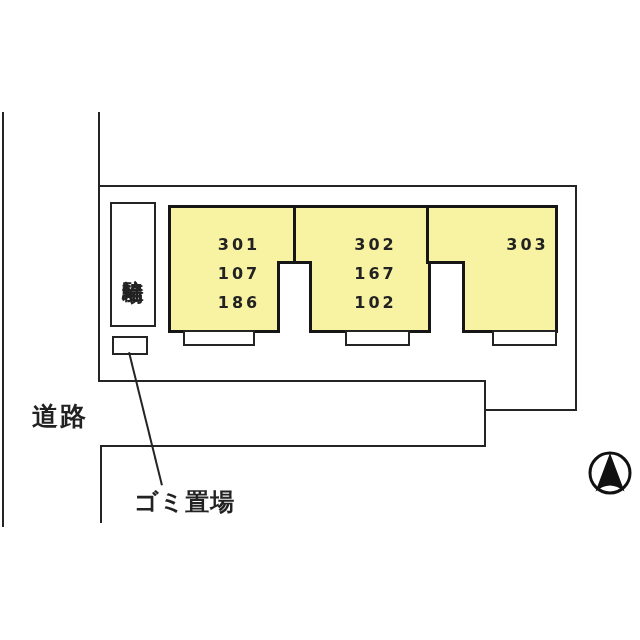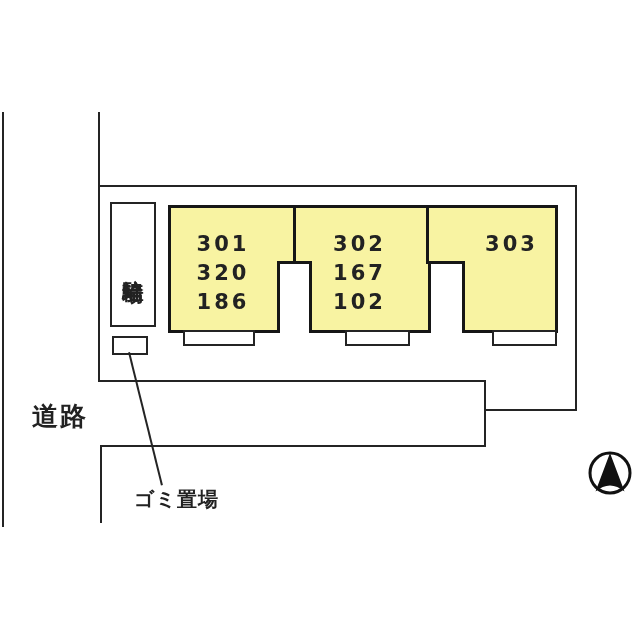--- a/index.html
+++ b/index.html
@@ -8,31 +8,31 @@
     font-family:"DejaVu Sans","Liberation Sans",sans-serif;color:#1c1c1c;
   }
   .ln{position:absolute;background:#242424;}
   .rect{position:absolute;background:#ffffff;border:2px solid #242424;box-sizing:border-box;}
   .building{position:absolute;left:168px;top:205px;width:390px;height:128px;
     background:#f8f3a2;border:3px solid #161616;box-sizing:border-box;}
   .notch{position:absolute;background:#ffffff;border:3px solid #161616;border-bottom:none;box-sizing:border-box;}
   .divider{position:absolute;width:3px;background:#161616;}
   .porch{position:absolute;background:#ffffff;border:2px solid #242424;box-sizing:border-box;}
   .unit-label{position:absolute;top:230px;text-align:center;
-    font-size:21px;line-height:29px;letter-spacing:3px;font-weight:bold;color:#222;}
+    font-size:16px;line-height:29px;letter-spacing:3px;font-weight:bold;color:#222;margin-left:16px;}
   .unit-label div{white-space:nowrap;}
   .vtext{
     position:absolute;left:110px;top:202px;width:46px;height:125px;
     display:flex;flex-direction:column;align-items:center;justify-content:center;
     font-size:21px;line-height:24px;font-weight:bold;color:#222;
     writing-mode:vertical-rl;text-orientation:upright;letter-spacing:2px;
   }
   .maplabel{position:absolute;font-weight:bold;color:#222;white-space:nowrap;}
   #road-label{left:32px;top:399px;font-size:26px;letter-spacing:2px;}
-  #garbage-label{left:134px;top:486px;font-size:20px;letter-spacing:1px;}
+  #garbage-label{left:134px;top:486px;font-size:24px;letter-spacing:1px;}
   #leader{position:absolute;left:130px;top:352px;width:137px;height:2px;background:#242424;
     transform-origin:0 0;transform:rotate(76.1deg);}
   #compass{position:absolute;left:588px;top:451px;width:44px;height:44px;}
 </style>
 </head>
 <body>
 
 <div id="stage">
 
   <div class="ln" style="left:2px;top:112px;width:2px;height:415px;"></div>
@@ -63,21 +63,21 @@
 
   <div class="divider" style="left:293px;top:208px;height:56px;"></div>
   <div class="divider" style="left:426px;top:208px;height:56px;"></div>
 
   <div class="porch" style="left:183px;top:330px;width:72px;height:16px;"></div>
   <div class="porch" style="left:345px;top:330px;width:65px;height:16px;"></div>
   <div class="porch" style="left:492px;top:330px;width:65px;height:16px;"></div>
 
   <div class="unit-label" style="left:168px;width:110px;">
     <div>301</div>
-    <div>320</div>
+    <div>107</div>
     <div>186</div>
   </div>
   <div class="unit-label" style="left:300px;width:119px;">
     <div>302</div>
     <div>167</div>
     <div>102</div>
   </div>
   <div class="unit-label" style="left:465px;width:93px;">
     <div>303</div>
   </div>

